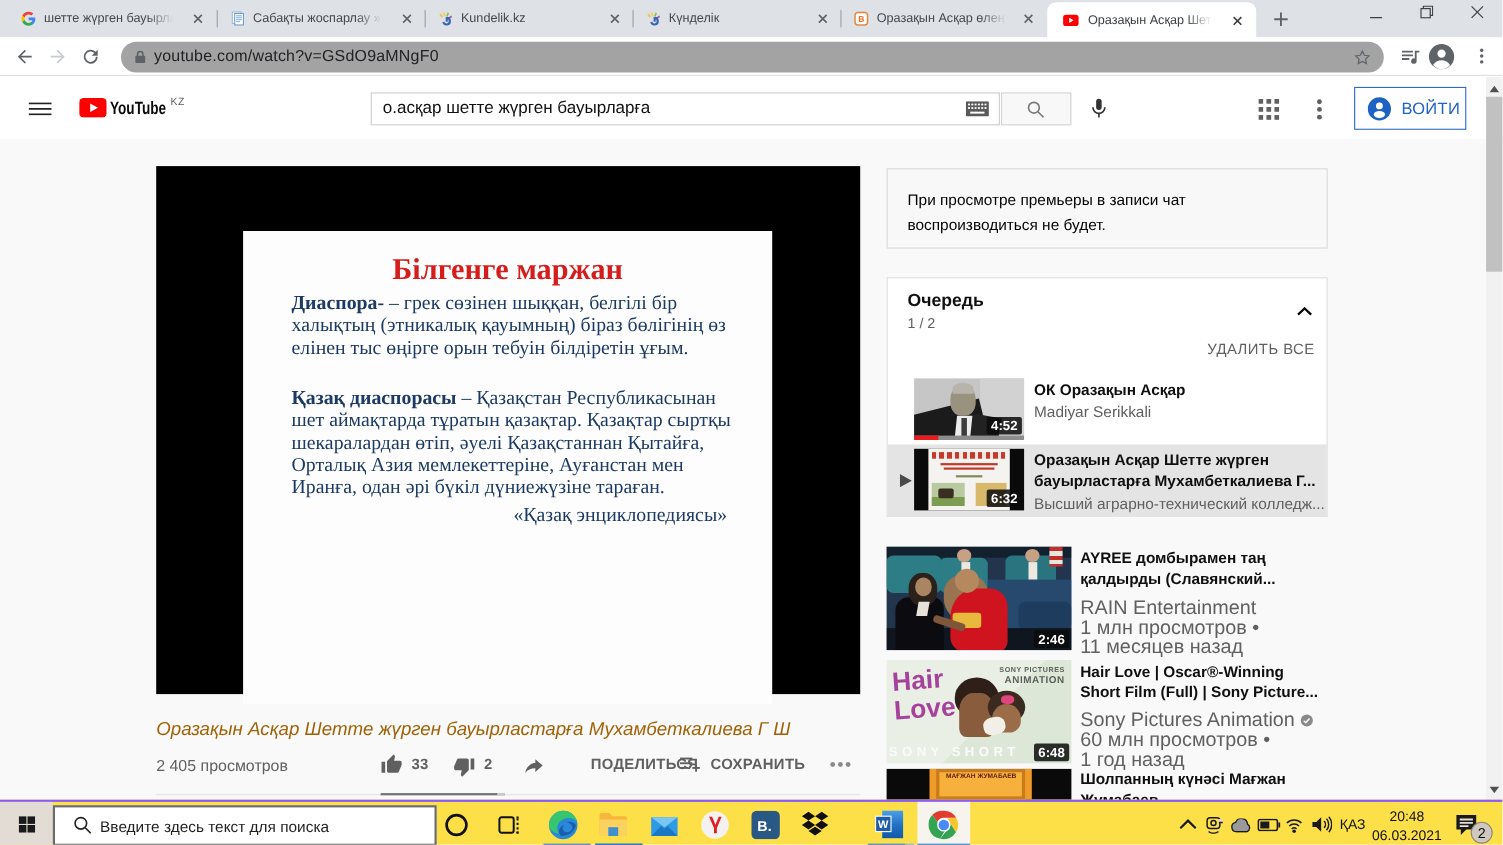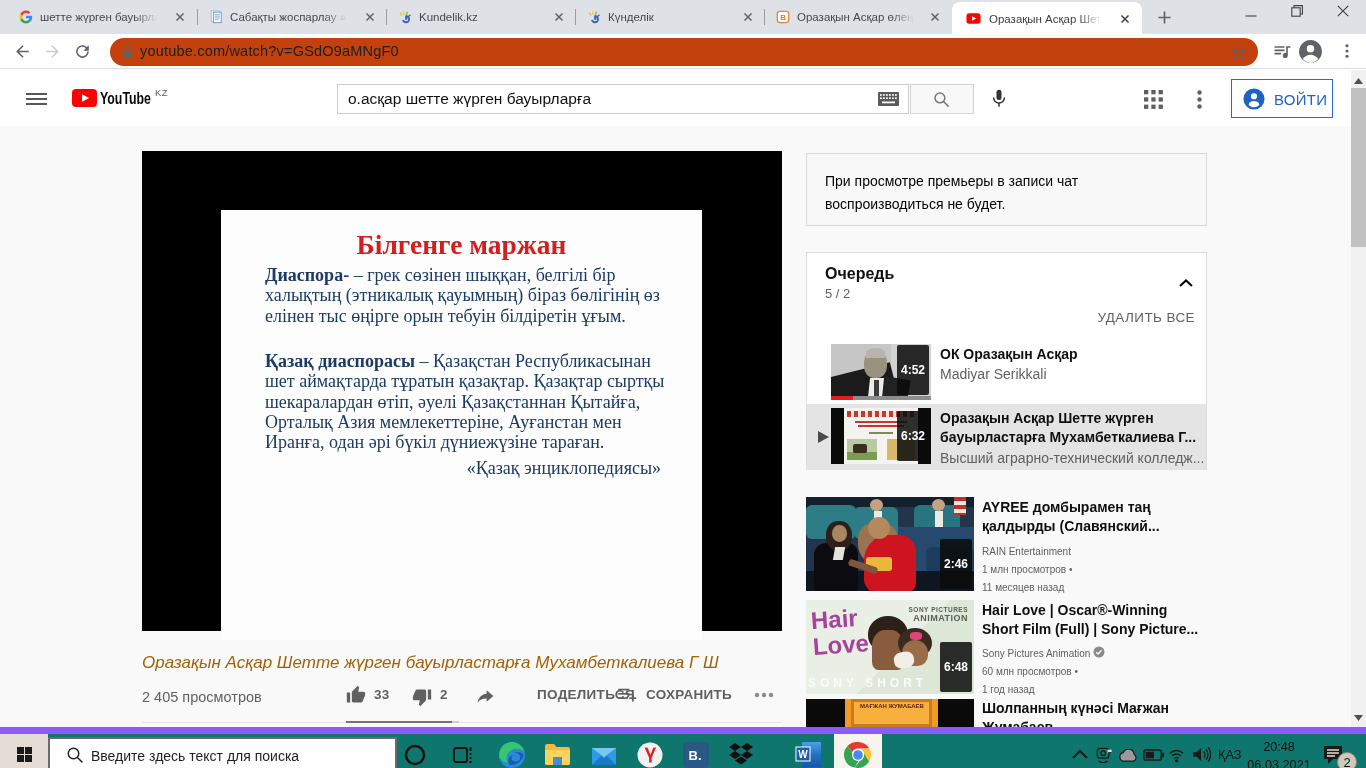--- a/index.html
+++ b/index.html
@@ -16,21 +16,21 @@
   .tab .x { position:absolute; right:10px; top:10px; width:14px; height:14px; color:#5f6368; }
   .sep { position:absolute; top:9px; width:1px; height:16px; background:#9b9fa4; }
   #activetab { position:absolute; left:952px; top:2px; width:190px; height:32px; background:#fff; border-radius:8px 8px 0 0; }
   #activetab .title { color:#3c4043; width:118px; left:37px; }
   #activetab .fade { background:linear-gradient(90deg, rgba(255,255,255,0), #fff 70%); }
   .winbtn { position:absolute; top:0; width:12px; height:12px; }
   #newtab { position:absolute; left:1157px; top:10px; width:15px; height:15px; }
 
   
   #toolbar { left:0; top:34px; width:1366px; height:35px; background:#fff; border-bottom:1px solid #dcdee1; }
-  #omnibox { position:absolute; left:110px; top:4px; width:1148px; height:28px; background:#c2410c; border-radius:14px; }
+  #omnibox { position:absolute; left:110px; top:4px; width:1148px; height:28px; background:#a3a3a3; border-radius:14px; }
   #urltext { position:absolute; left:30px; top:5px; font-size:14.5px; color:#202124; letter-spacing:0.2px; }
 
   
   #masthead { left:0; top:70px; width:1366px; height:56px; background:#fff; }
   #ytsearch { position:absolute; left:337px; top:14px; width:572px; height:30px; border:1px solid #ccc; background:#fff; }
   #ytsearch span { position:absolute; left:10px; top:5px; font-size:15.5px; color:#111; }
   #ytsearchbtn { position:absolute; left:910px; top:14px; width:64px; height:30px; background:#f8f8f8; border:1px solid #d3d3d3; }
   #signin { position:absolute; left:1231px; top:9px; width:102px; height:39px; border:1px solid #2a6bc8; color:#1e62c4; }
   #signin .txt { position:absolute; left:42px; top:11px; font-size:15px; letter-spacing:0.3px; }
 
@@ -45,33 +45,33 @@
   .actlabel { font-size:13.5px; color:#606060; font-weight:bold; letter-spacing:0.3px; }
   #ratiobar { position:absolute; left:346px; top:595px; width:113px; height:2px; background:#737373; }
   #ratiobar .dis { position:absolute; right:0; top:0; width:7px; height:2px; background:#cfcfcf; }
   #divider { position:absolute; left:142px; top:596px; width:640px; height:1px; background:#e3e3e3; }
 
   
   #notif { position:absolute; left:806px; top:27px; width:401px; height:73px; background:#f8f8f8; border:1px solid #d9d9d9; }
   #notif div { margin:16px 0 0 18px; font-size:14px; color:#030303; line-height:23px; }
   #queue { position:absolute; left:806px; top:126px; width:401px; height:218px; background:#fff; border:1px solid #ddd; }
   .qthumb { position:absolute; left:24px; width:100px; height:56px; }
-  .badge { position:absolute; right:2px; bottom:2px; background:rgba(10,10,10,0.85); color:#fff; font-size:12px; font-weight:bold; padding:18px 4px; border-radius:2px; }
+  .badge { position:absolute; right:2px; bottom:2px; background:rgba(10,10,10,0.85); color:#fff; font-size:12px; font-weight:bold; padding:1px 4px; border-radius:2px; }
   .vtitle2 { font-size:14px; font-weight:bold; color:#0f0f0f; line-height:19px; }
-  .vmeta { font-size:10px; color:#606060; }
+  .vmeta { font-size:18px; color:#606060; }
   .sug { position:absolute; left:806px; width:401px; }
   .sthumb { position:absolute; left:0; top:0; width:168px; height:94px; background:#222; }
   .sinfo { position:absolute; left:176px; top:1px; }
 
   
   #scrollbar { left:1351px; top:70px; width:15px; height:657px; background:#f1f1f1; }
   #scrollthumb { position:absolute; left:0; top:18px; width:15px; height:159px; background:#c1c1c1; }
 
   
-  #taskbar { left:0; top:727px; width:1366px; height:41px; background:#0f766e; border-top:7px solid #8b5cf6; }
+  #taskbar { left:0; top:727px; width:1366px; height:41px; background:#fde047; border-top:2px solid #8b5cf6; }
   #tsearch { position:absolute; left:48px; top:3px; width:349px; height:37px; background:#fff; border:2px solid #6b6b6b; }
   #tsearch span { position:absolute; left:41px; top:9px; font-size:14px; color:#1f1f1f; }
   .tray { position:absolute; top:0; height:41px; font-size:15px; color:#101010; }
 </style>
 </head>
 <body>
 
 <div class="abs" id="tabstrip">
 
   <div class="tab" style="left:8px;width:189px;">
@@ -338,21 +338,21 @@
   </div>
   <div id="divider"></div>
   <div id="ratiobar">
       <div class="dis"></div>
     </div>
   <div id="notif">
       <div>При просмотре премьеры в записи чат<br>воспроизводиться не будет.</div>
     </div>
   <div id="queue">
     <div style="position:absolute;left:18px;top:12px;font-size:16px;font-weight:bold;color:#0f0f0f;">Очередь</div>
-    <div style="position:absolute;left:18px;top:33px;font-size:13px;color:#606060;">5 / 2</div>
+    <div style="position:absolute;left:18px;top:33px;font-size:13px;color:#606060;">1 / 2</div>
     <svg style="position:absolute;left:372px;top:26px;width:14px;height:8px;" viewBox="0 0 14 8">
         <path fill="none" stroke="#030303" stroke-width="2" d="M1 7l6-5.6L13 7"></path>
       </svg>
     <div style="position:absolute;left:0;top:57px;width:388px;text-align:right;font-size:13.5px;color:#606060;letter-spacing:0.4px;">УДАЛИТЬ ВСЕ</div>
 
     <div style="position:absolute;left:0;top:151px;width:399px;height:66px;background:#e4e4e4;"></div>
 
     <div class="qthumb" style="top:91px;background:#c6c6c6;overflow:hidden;">
       <div style="position:absolute;left:60px;top:0;width:40px;height:56px;background:#d2d2d2;"></div>
       <div style="position:absolute;left:-20px;top:28px;width:85px;height:40px;background:#1b1b1b;transform:rotate(-14deg);"></div>

